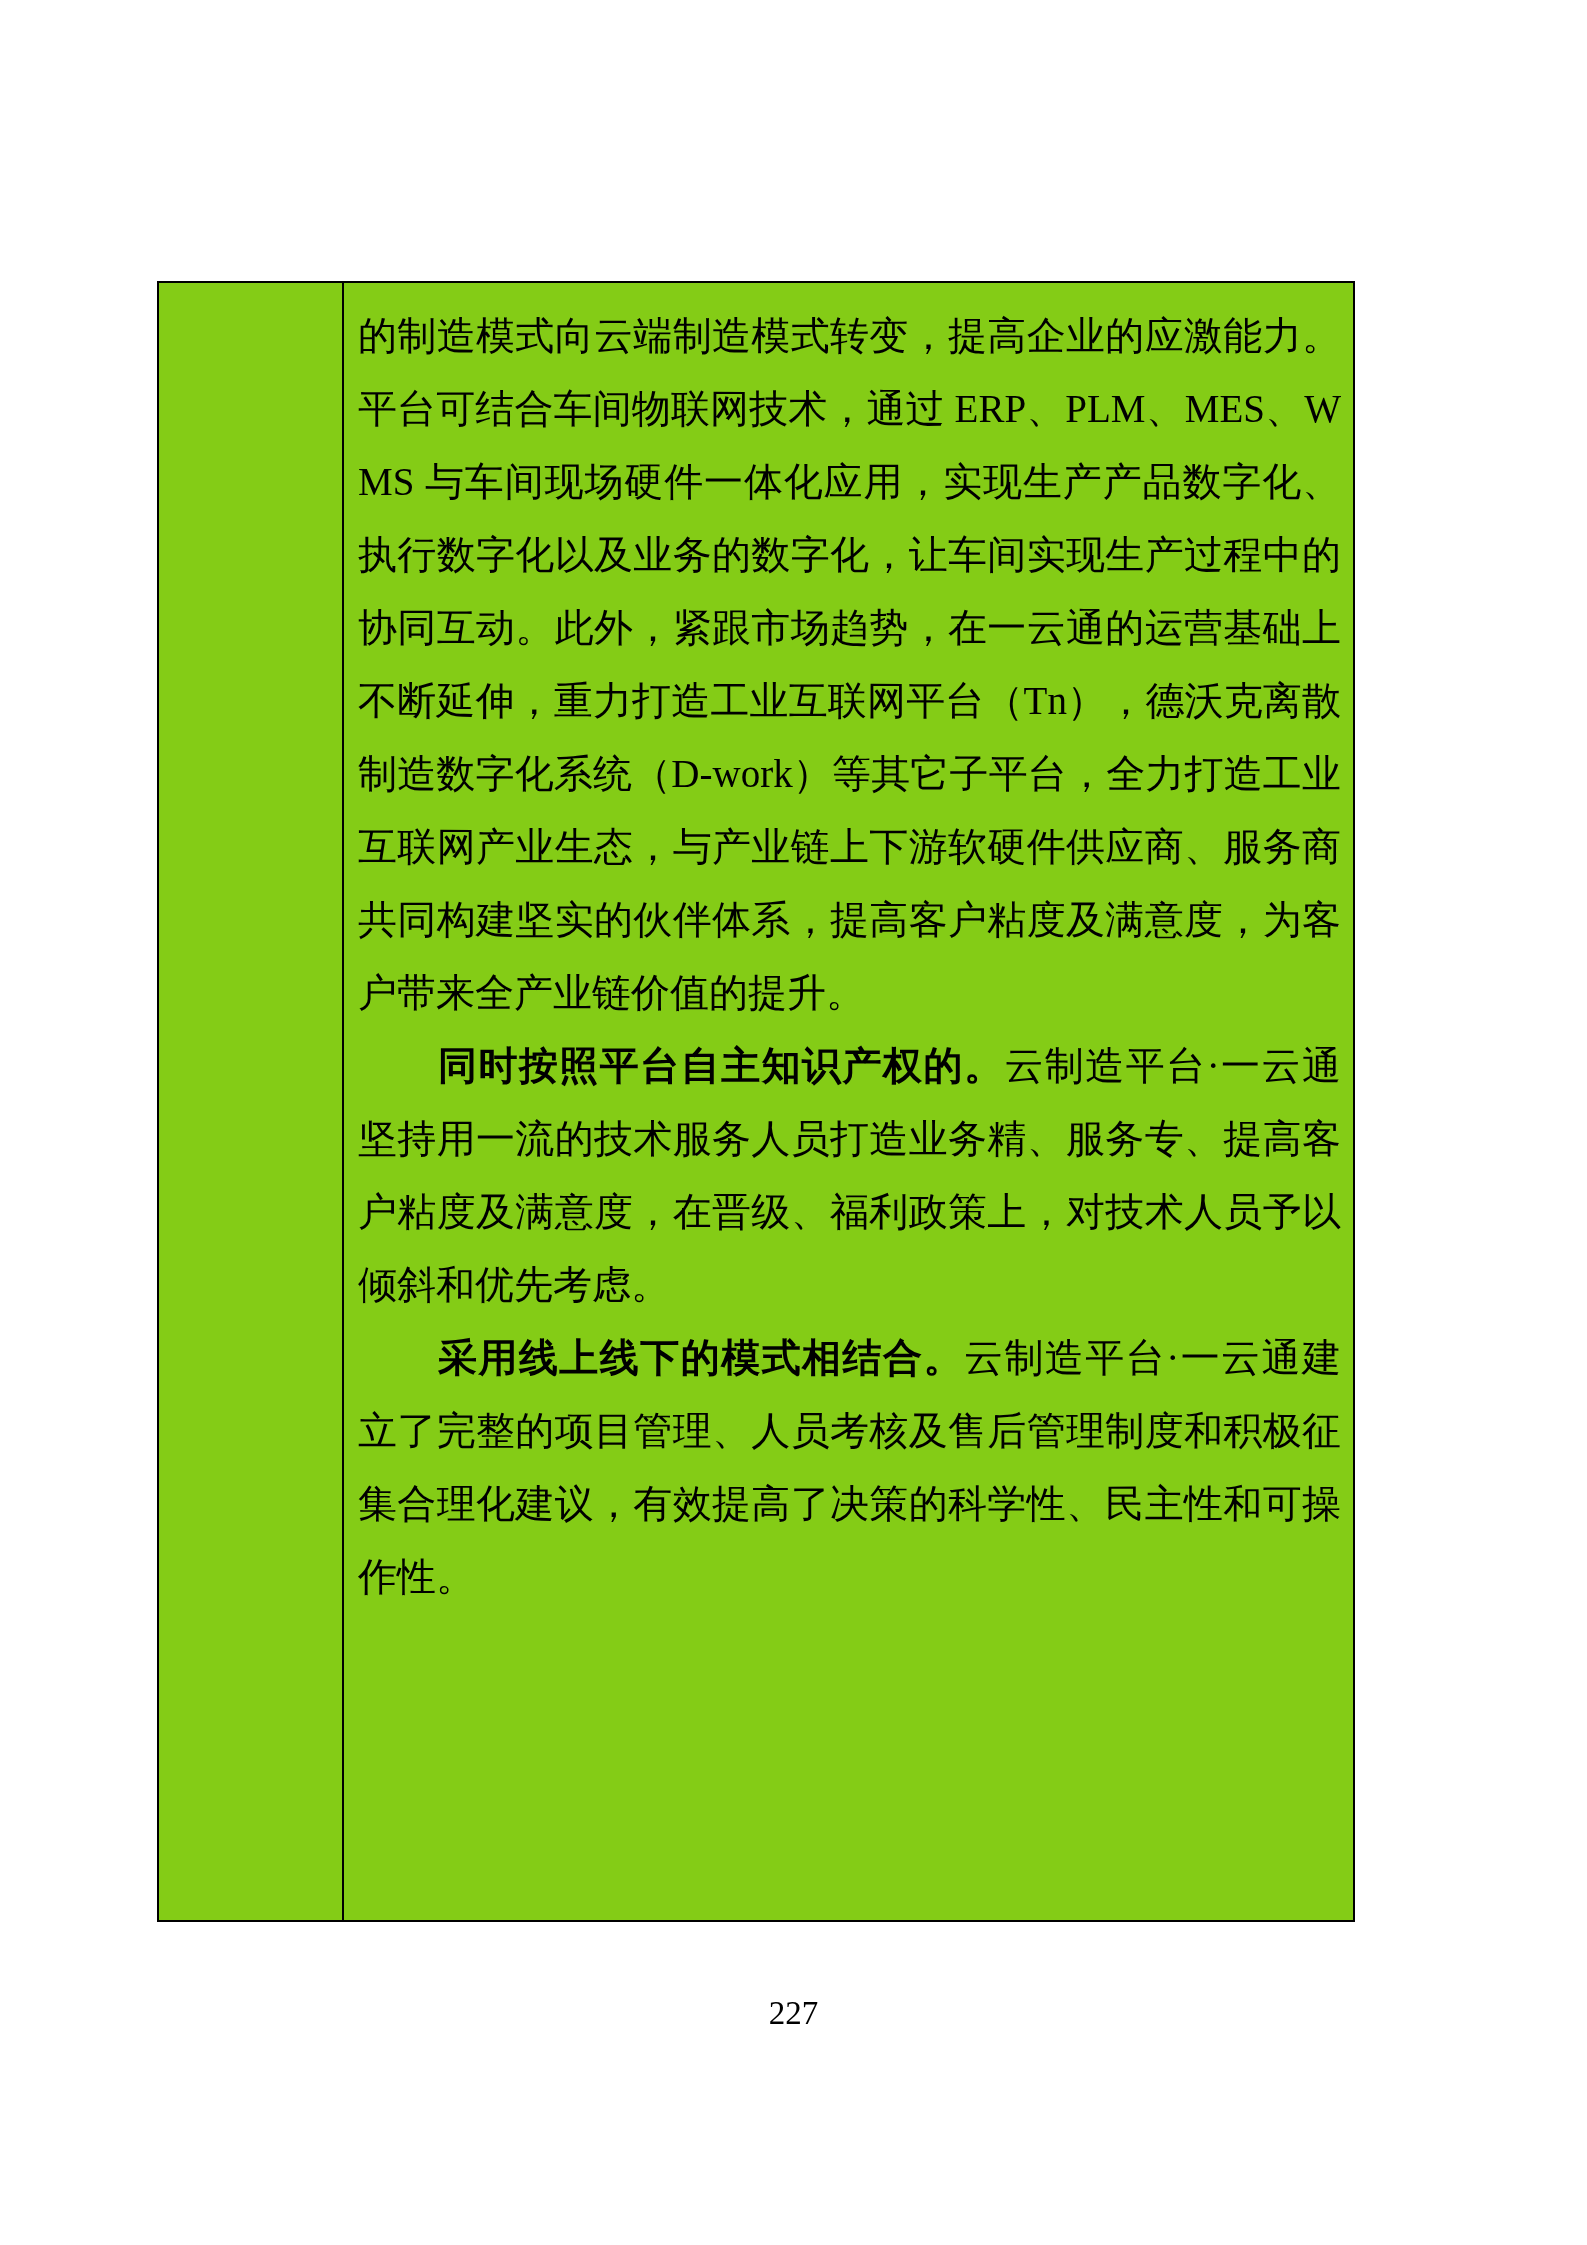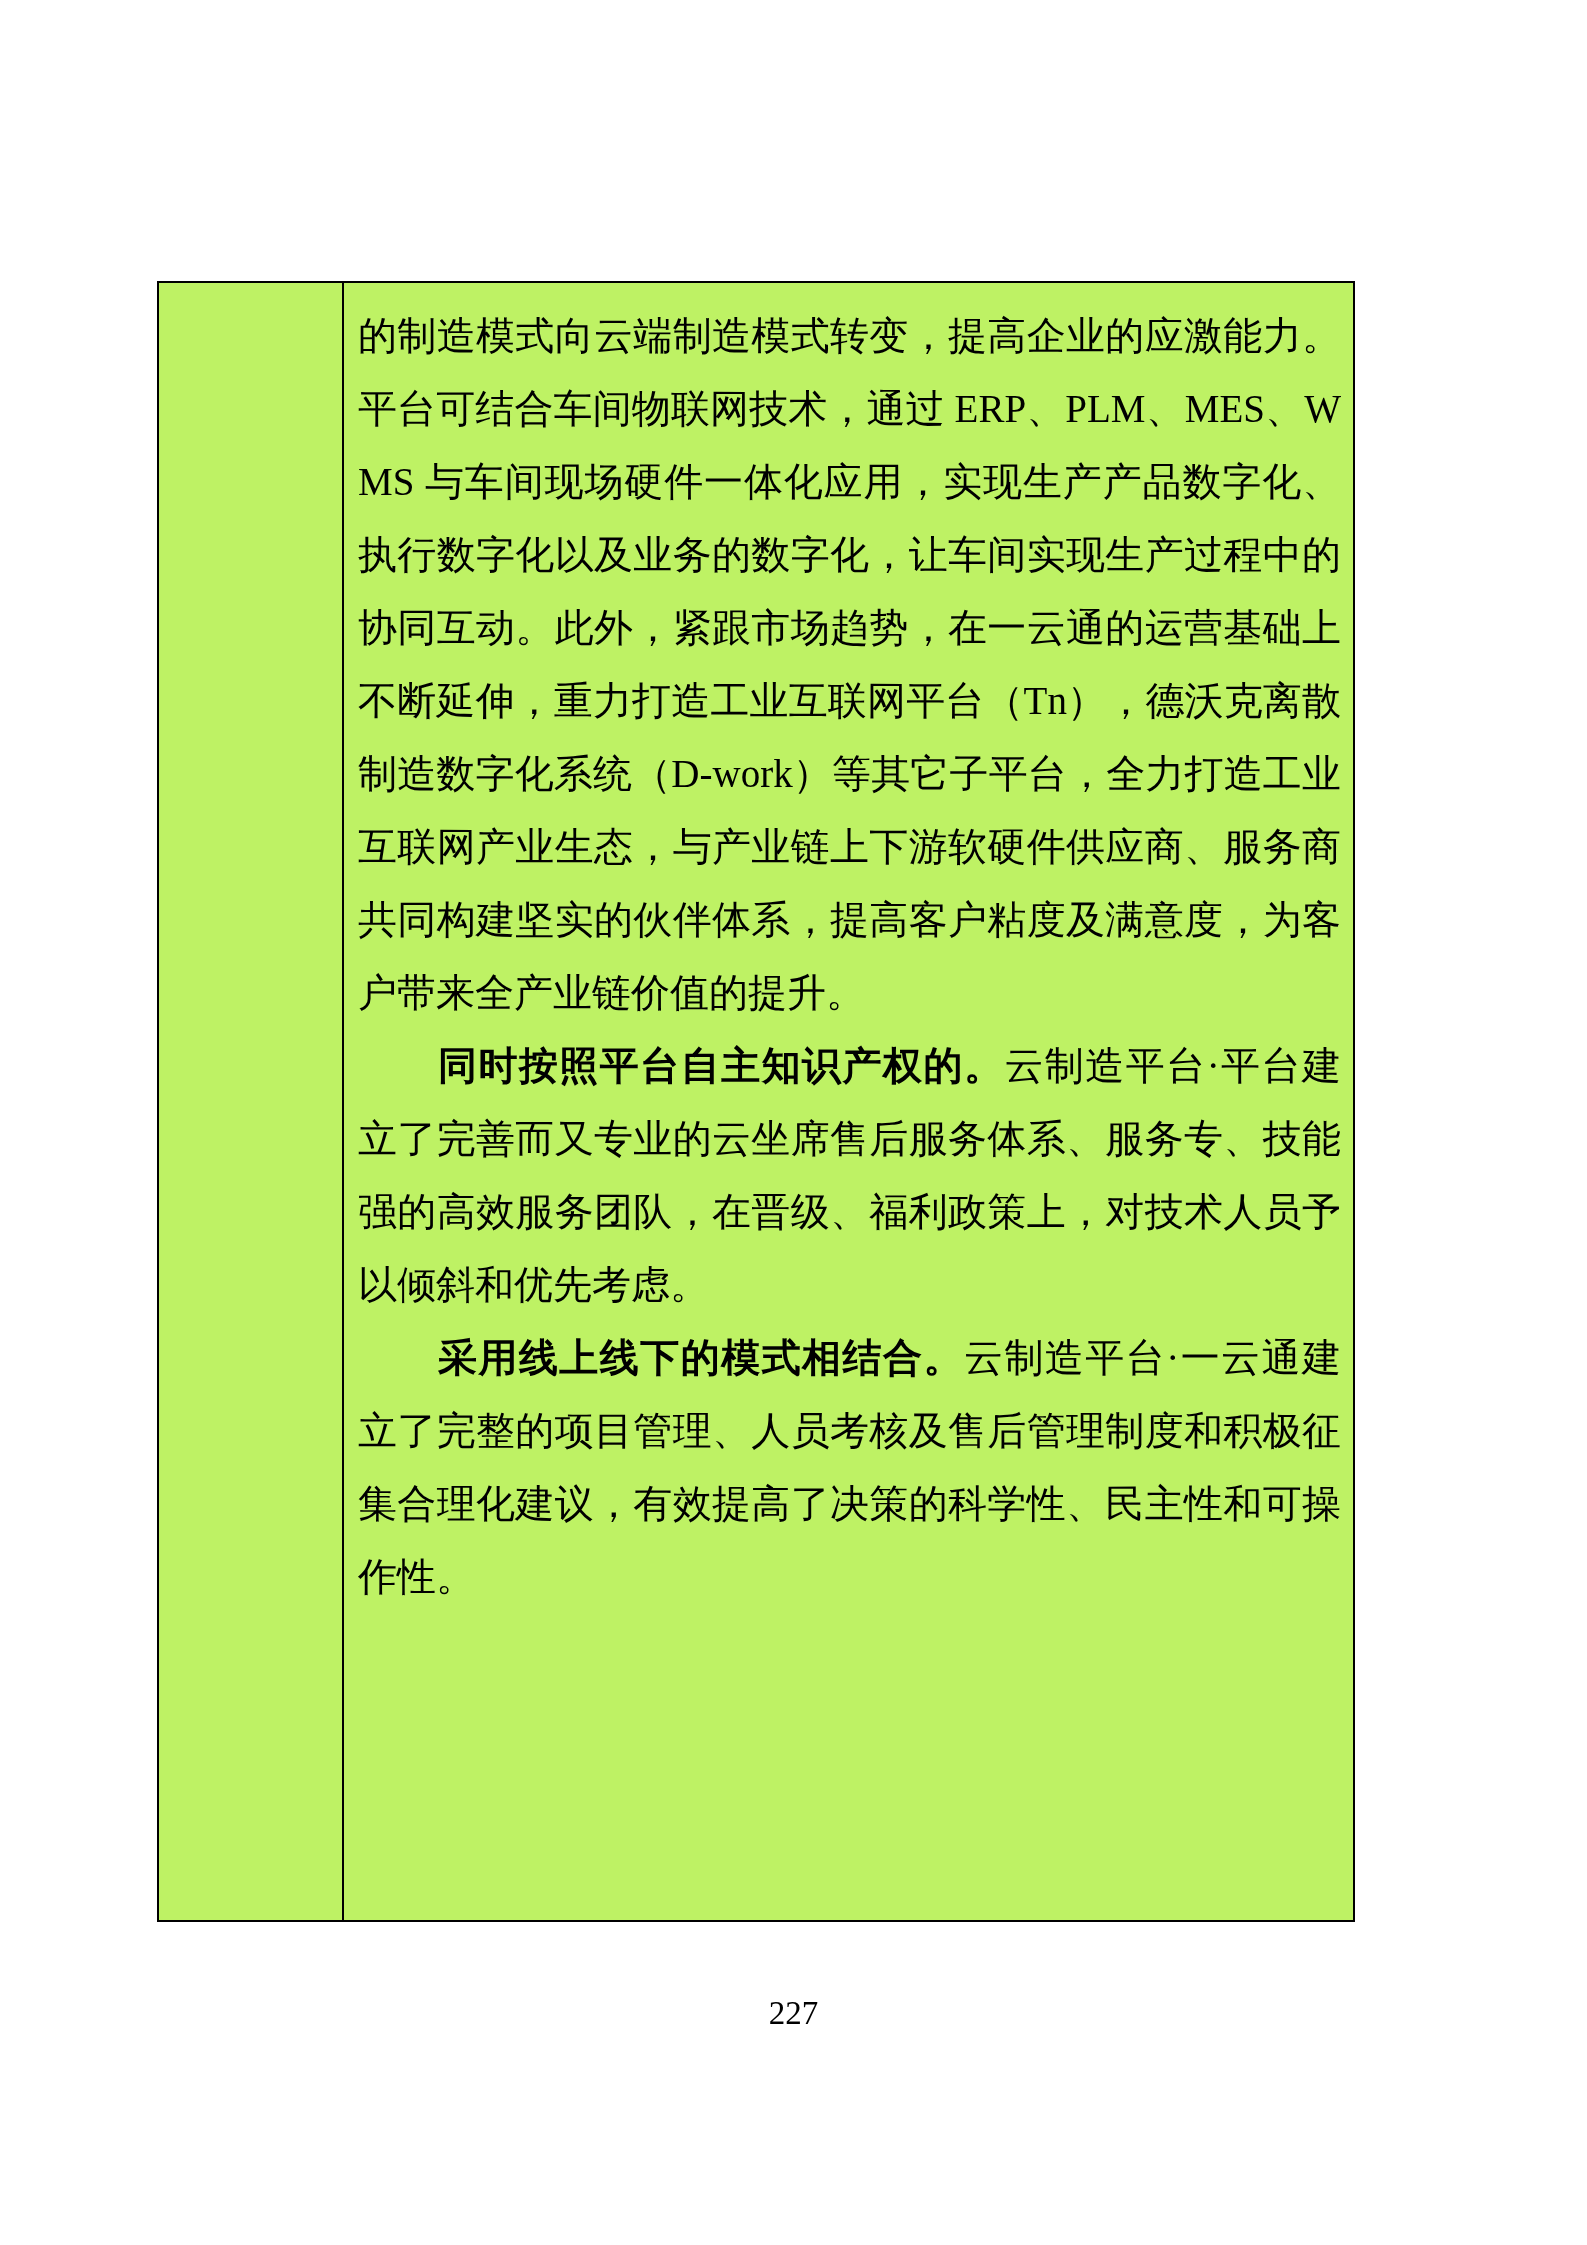--- a/index.html
+++ b/index.html
@@ -16,21 +16,21 @@
   }
   .doc-table {
     position: absolute;
     left: 157px;
     top: 281px;
     width: 1198px;
     height: 1641px;
     border: 2px solid #000000;
     box-sizing: border-box;
     display: flex;
-    background: #bef264;
+    background: #84cc16;
   }
   .cell-left {
     width: 185px;
     flex: 0 0 185px;
     border-right: 2px solid #000000;
     box-sizing: border-box;
   }
   .cell-right {
     flex: 1 1 auto;
     padding: 16px 12px 0 14px;
@@ -60,18 +60,18 @@
     line-height: 40px;
   }
 </style>
 </head>
 <body>
 
 <div class="doc-table">
   <div class="cell-left"></div>
   <div class="cell-right">
     <p><span class="lead"></span><span>的制造模式向云端制造模式转变，提高企业的应激能力。平台可结合车间物联网技术，通过 ERP、PLM、MES、WMS 与车间现场硬件一体化应用，实现生产产品数字化、执行数字化以及业务的数字化，让车间实现生产过程中的协同互动。此外，紧跟市场趋势，在一云通的运营基础上不断延伸，重力打造工业互联网平台（Tn），德沃克离散制造数字化系统（D-work）等其它子平台，全力打造工业互联网产业生态，与产业链上下游软硬件供应商、服务商共同构建坚实的伙伴体系，提高客户粘度及满意度，为客户带来全产业链价值的提升。</span></p>
-    <p class="indent"><span class="lead">同时按照平台自主知识产权的。</span><span>云制造平台·平台建立了完善而又专业的云坐席售后服务体系、服务专、技能强的高效服务团队，在晋级、福利政策上，对技术人员予以倾斜和优先考虑。</span></p>
+    <p class="indent"><span class="lead">同时按照平台自主知识产权的。</span><span>云制造平台·一云通坚持用一流的技术服务人员打造业务精、服务专、提高客户粘度及满意度，在晋级、福利政策上，对技术人员予以倾斜和优先考虑。</span></p>
     <p class="indent"><span class="lead">采用线上线下的模式相结合。</span><span>云制造平台·一云通建立了完整的项目管理、人员考核及售后管理制度和积极征集合理化建议，有效提高了决策的科学性、民主性和可操作性。</span></p>
   </div>
 </div>
 
 <div class="page-number">227</div>
 
 </body></html>

